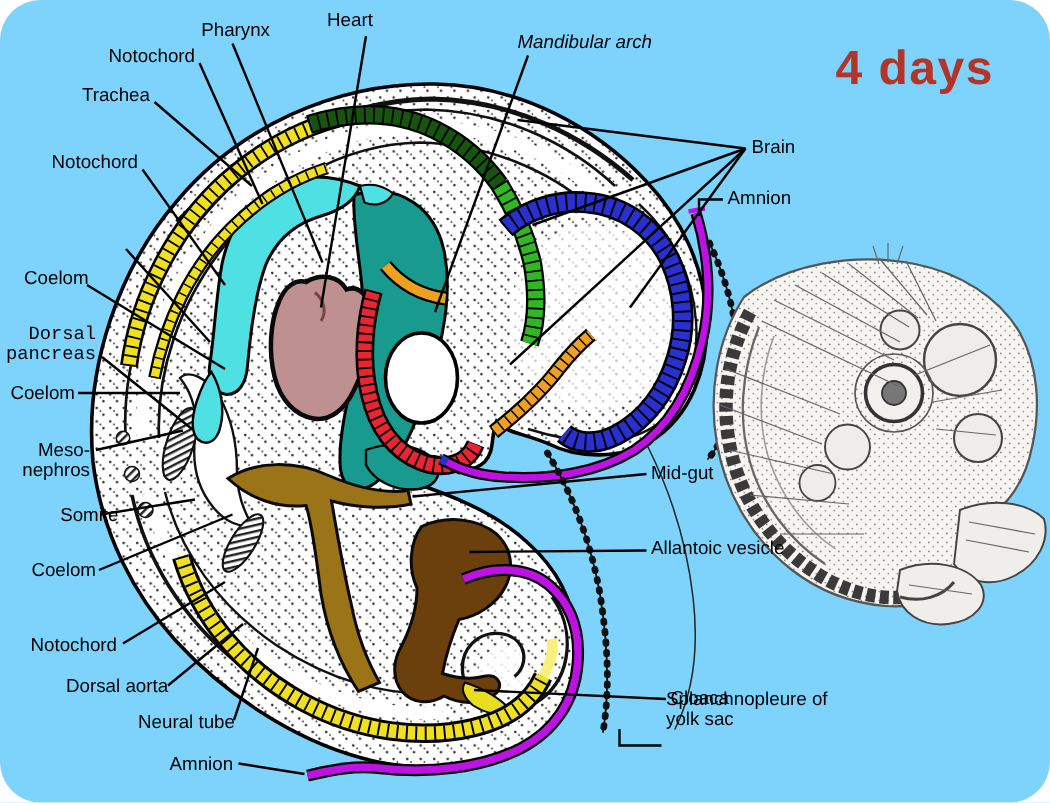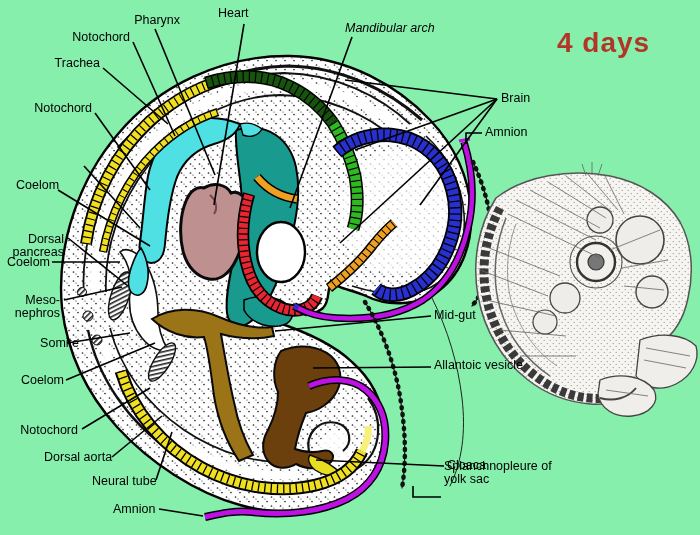--- a/index.html
+++ b/index.html
@@ -1,22 +1,22 @@
 <!DOCTYPE html>
 <html><head>
 <meta charset="utf-8">
 <style>
   html,body{margin:0;padding:0;background:#fff;}
-  .stage{position:relative;width:700px;height:535px;background:#86efac;overflow:hidden;
-         font-family:"Liberation Sans","DejaVu Sans",sans-serif;}
+  .stage{position:relative;width:700px;height:535px;background:#7dd3fc;overflow:hidden;
+         font-family:"Liberation Sans","DejaVu Sans",sans-serif;border-radius:27px;}
   .stage svg{position:absolute;left:0;top:0;}
   .lbl{position:absolute;font-size:12.5px;line-height:13px;color:#000;white-space:nowrap;}
   .wrap{white-space:normal;}
   .ra{text-align:right;}
-  .days{position:absolute;left:557px;top:27px;font-size:28px;font-weight:bold;
+  .days{position:absolute;left:557px;top:27px;font-size:32px;font-weight:bold;
         color:#b23527;letter-spacing:1px;text-align:center;}
 </style>
 </head>
 <body>
 
 <div class="stage">
 
 <svg width="700" height="535" viewBox="0 0 700 535">
   <defs>
     <pattern id="stip" width="9" height="9" patternUnits="userSpaceOnUse">
@@ -237,21 +237,21 @@
 
 <div class="lbl ra" style="left:110px;top:14px;width:70px;">Pharynx</div>
 <div class="lbl" style="left:218px;top:7px;width:60px;text-align:left;">Heart</div>
 <div class="lbl ra" style="left:60px;top:31px;width:70px;">Notochord</div>
 <div class="lbl" style="left:345px;top:22px;font-style:italic;">Mandibular arch</div>
 <div class="lbl ra" style="left:40px;top:57px;width:60px;">Trachea</div>
 <div class="lbl ra" style="left:22px;top:102px;width:70px;">Notochord</div>
 <div class="lbl" style="left:501px;top:92px;">Brain</div>
 <div class="lbl" style="left:485px;top:126px;">Amnion</div>
 <div class="lbl ra" style="left:16px;top:179px;width:40px;">Coelom</div>
-<div class="lbl ra wrap" style="left:4px;top:233px;width:60px;">Dorsal pancreas</div>
+<div class="lbl ra wrap" style="left:4px;top:217px;width:60px;font-family:Liberation Mono, monospace;">Dorsal pancreas</div>
 <div class="lbl ra" style="left:4px;top:256px;width:46px;">Coelom</div>
 <div class="lbl ra wrap" style="left:10px;top:294px;width:50px;">Meso-nephros</div>
 <div class="lbl ra" style="left:24px;top:337px;width:40px;margin-left:15px;">Somite</div>
 <div class="lbl ra" style="left:18px;top:374px;width:46px;">Coelom</div>
 <div class="lbl ra" style="left:20px;top:424px;width:58px;">Notochord</div>
 <div class="lbl ra" style="left:44px;top:451px;width:64px;">Dorsal aorta</div>
 <div class="lbl ra" style="left:92px;top:475px;width:60px;">Neural tube</div>
 <div class="lbl ra" style="left:113px;top:503px;width:42px;">Amnion</div>
 <div class="lbl" style="left:434px;top:309px;">Mid-gut</div>
 <div class="lbl" style="left:434px;top:359px;">Allantoic vesicle</div>

